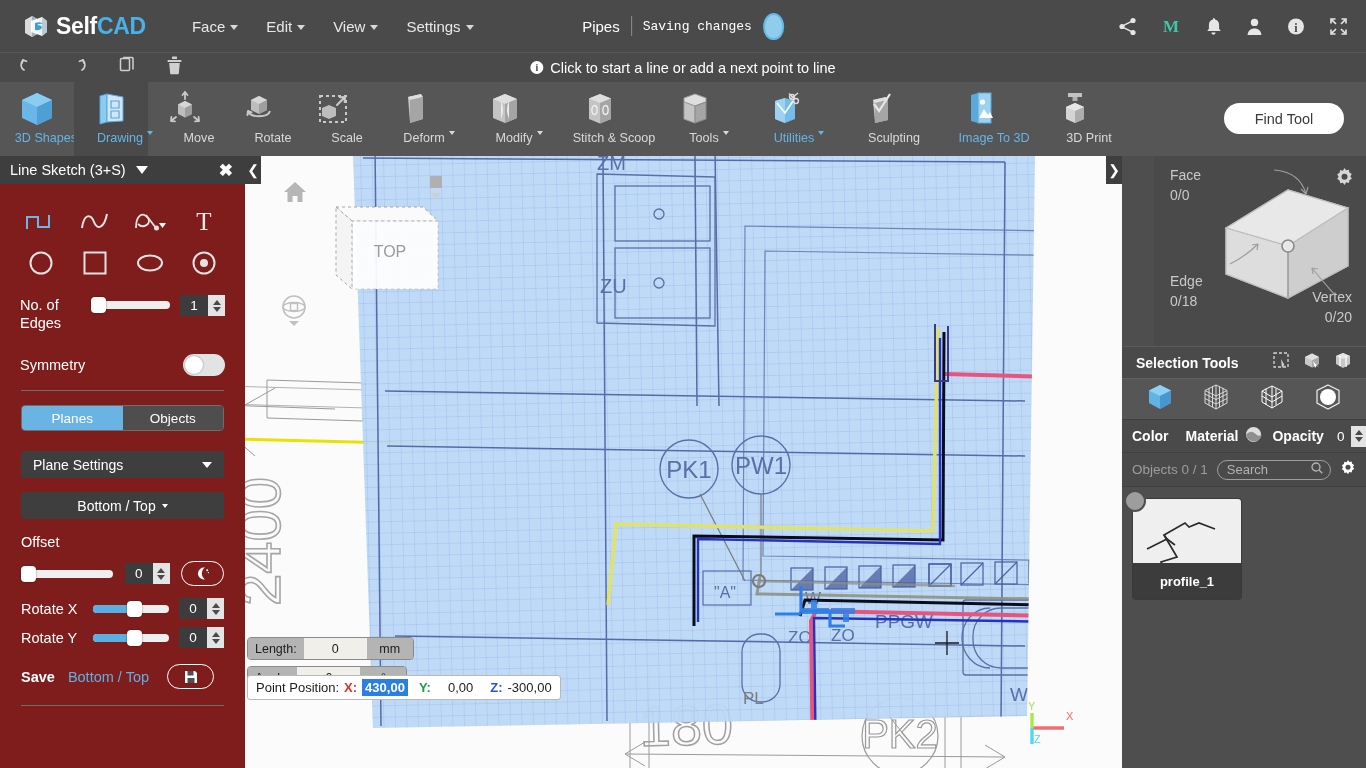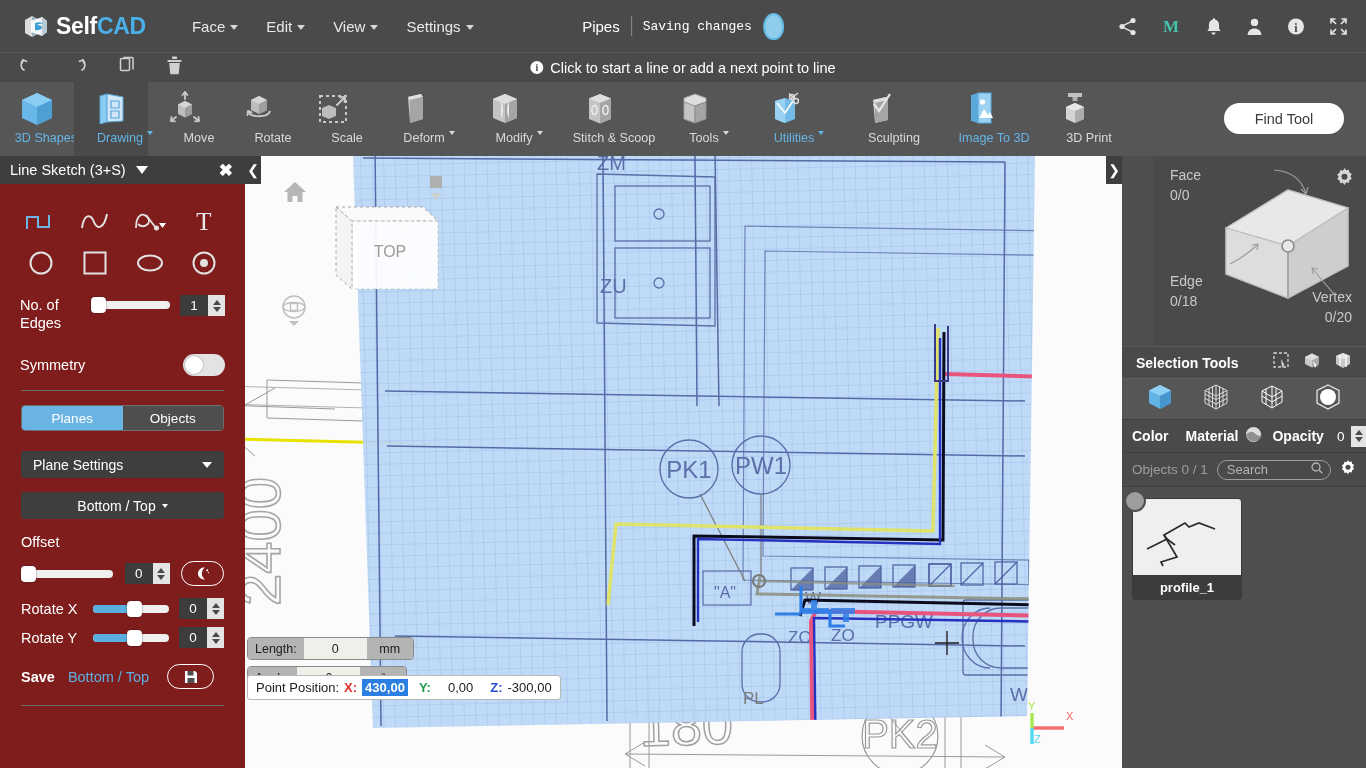--- a/index.html
+++ b/index.html
@@ -239,21 +239,21 @@
   .objlist { padding:12px 0 0 11px; }
   .objcard {
     width:108px; height:100px; background:#efefef; border-radius:3px; position:relative; cursor:pointer;
     box-shadow:0 0 0 1px #3a3a3a;
   }
   .objcard .radio {
     position:absolute; left:-9px; top:-9px; width:22px;height:22px;border-radius:50%;
     background:#9d9d9d; border:2px solid #4e4e4e; cursor:pointer;
   }
   .objcard .nm {
-    position:absolute; left:0; bottom:0; width:100%; height:24px; background:#3c3c3c;
+    position:absolute; left:0; bottom:0; width:100%; height:36px; background:#3c3c3c;
     color:#ffffff; font-size:13px; font-weight:bold; display:flex; align-items:center; justify-content:center;text-align:right;
   }
   .objcard .thumb { position:absolute; left:0; top:6px; width:100%; height:66px; }
 </style>
 </head>
 <body>
 
 <div id="app">
 
   <div class="header">

